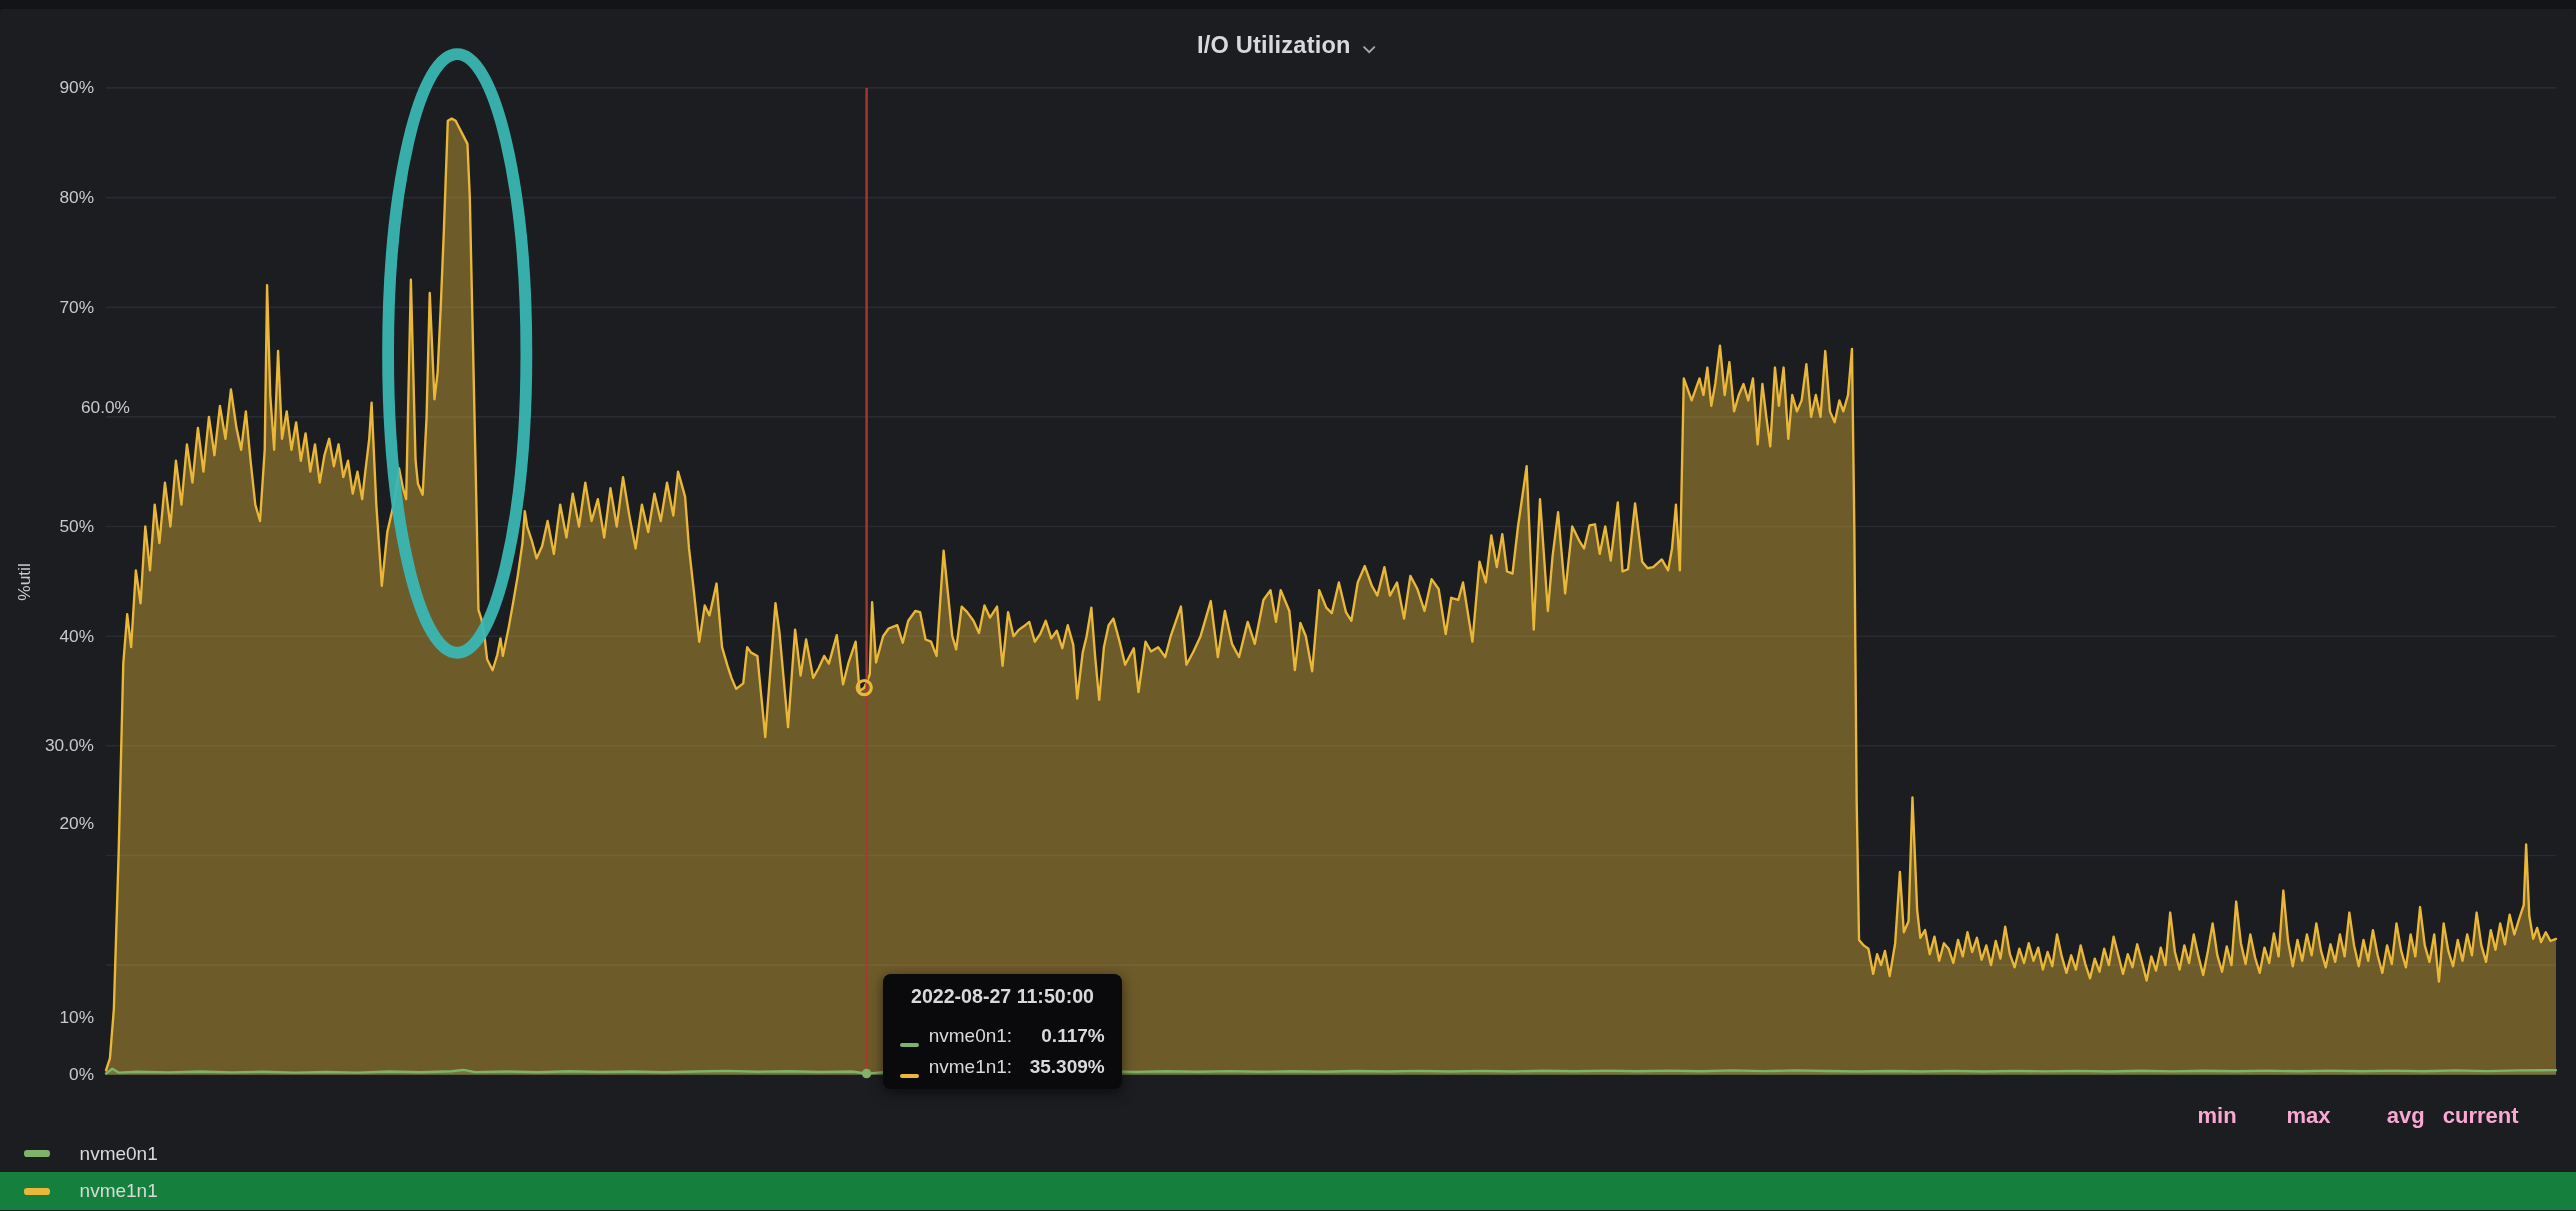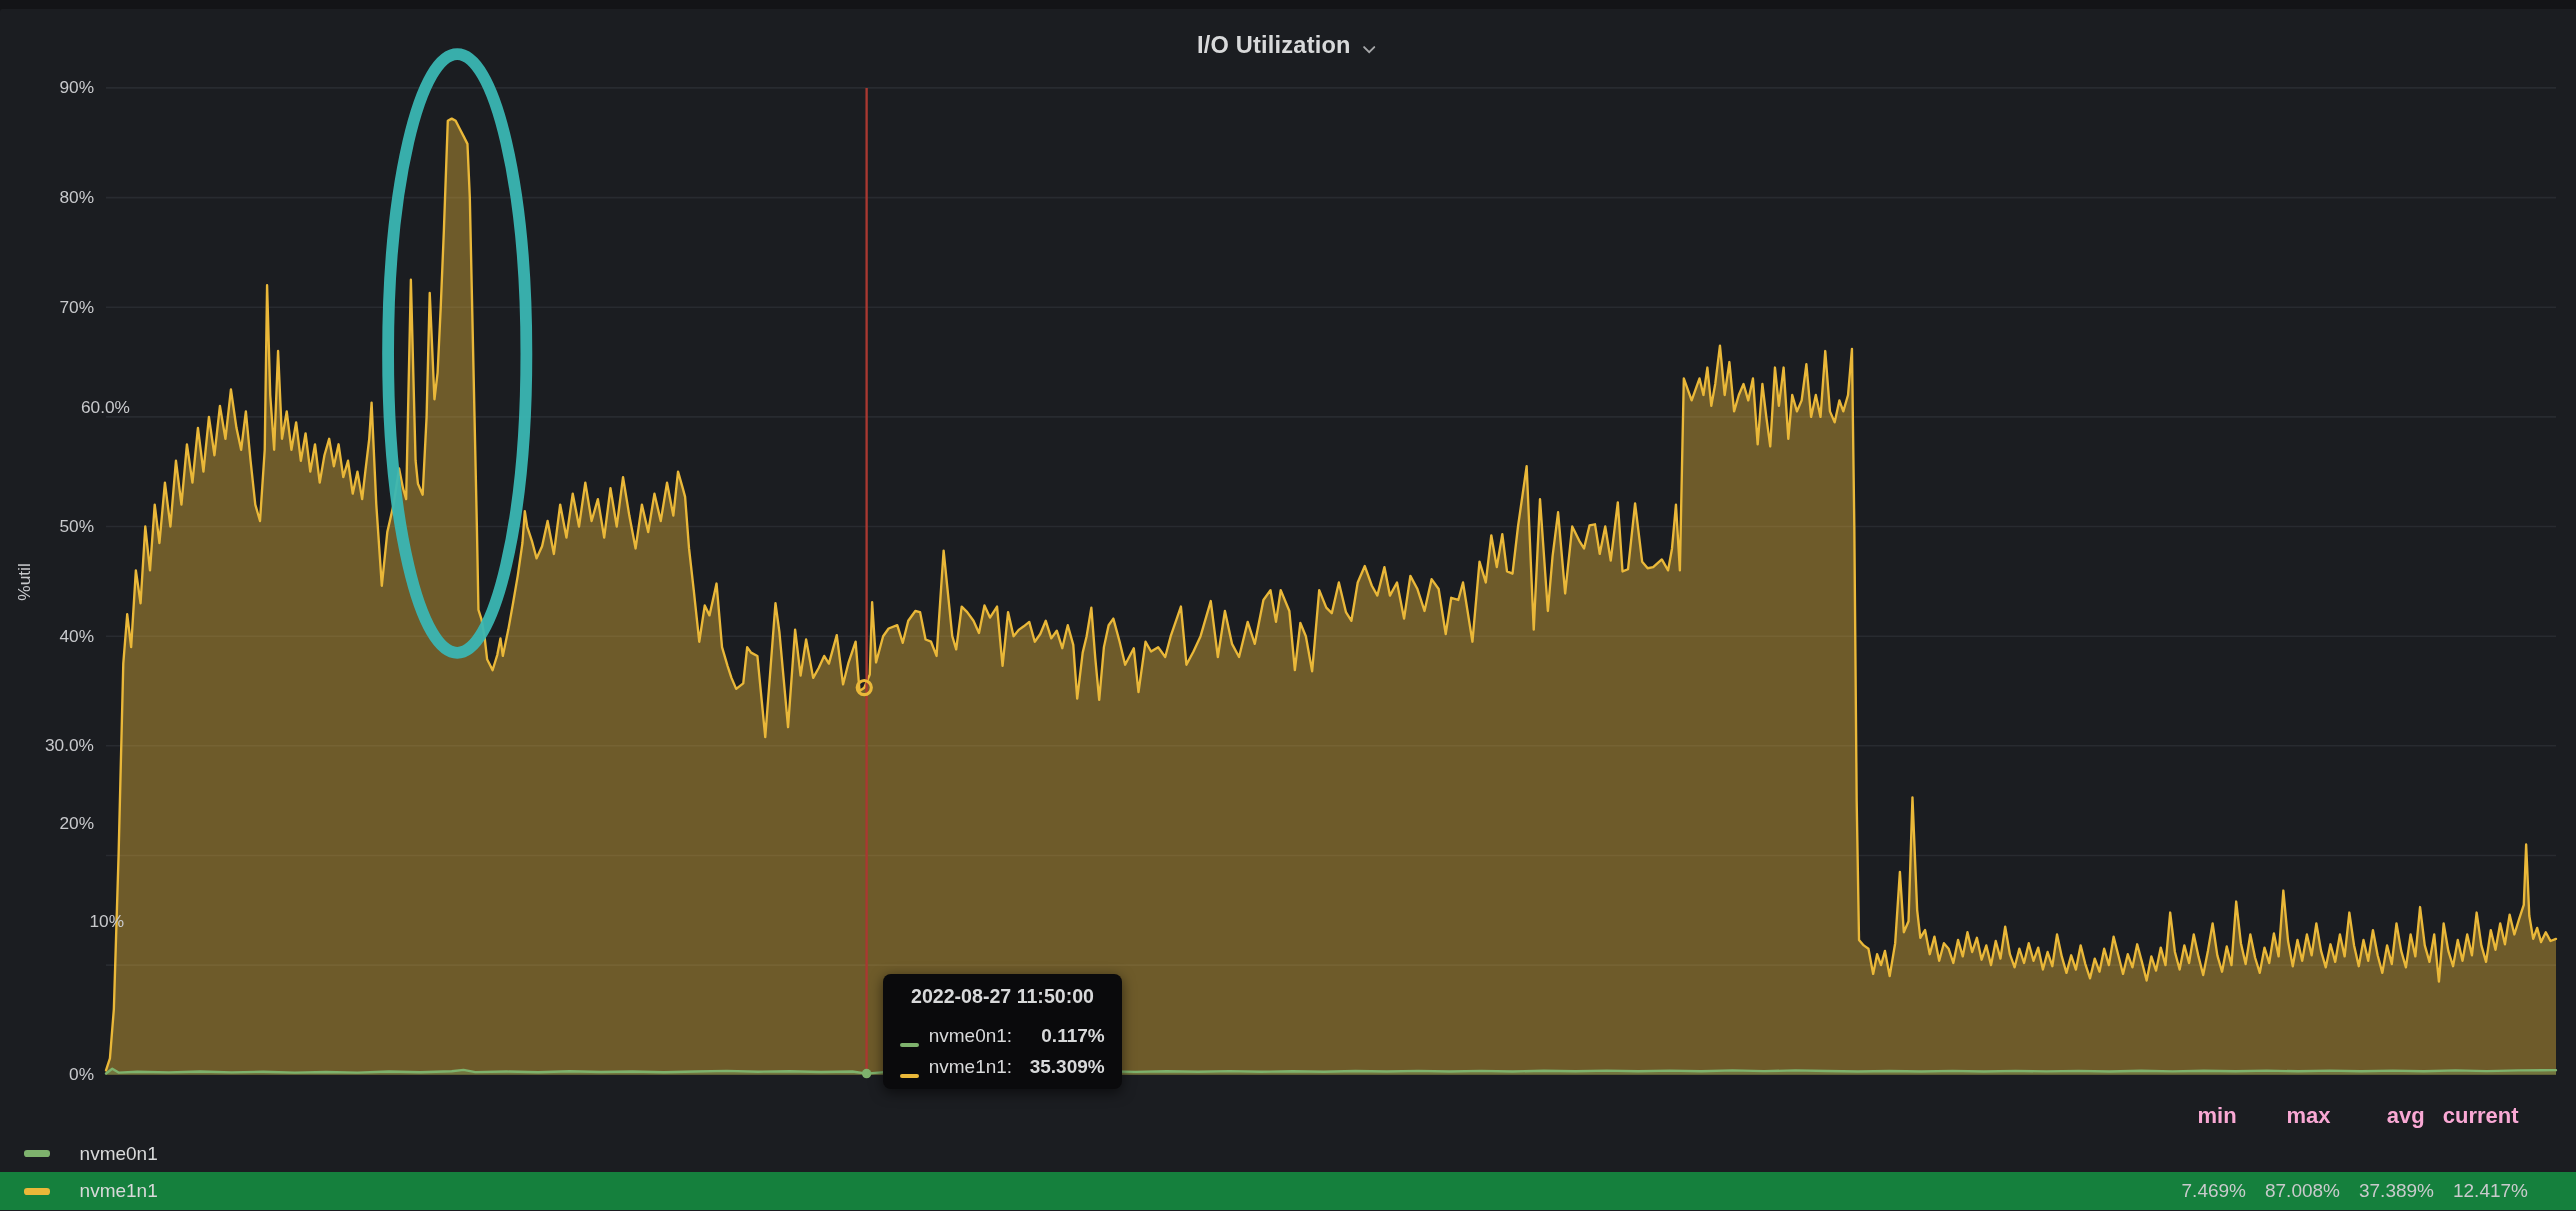--- a/index.html
+++ b/index.html
@@ -48,21 +48,21 @@
 <div class="unit-label">%util</div>
 <div id="yticks">
     <div class="ytick" style="top: 76px;">90%</div>
     <div class="ytick" style="top: 186px;">80%</div>
     <div class="ytick" style="top: 296px;">70%</div>
     <div class="ytick" style="top: 396px; padding-left: 36px;">60.0%</div>
     <div class="ytick" style="top: 515px;">50%</div>
     <div class="ytick" style="top: 625px;">40%</div>
     <div class="ytick" style="top: 734px;">30.0%</div>
     <div class="ytick" style="top: 812px;">20%</div>
-    <div class="ytick" style="top: 910px; padding-left: 30px;">10%</div>
+    <div class="ytick" style="top: 1006px;">10%</div>
     <div class="ytick" style="top: 1063px;">0%</div>
   </div>
 
 <div class="chart">
   <svg id="plot" width="2450" height="1003" viewBox="0 0 3118 1276">
       <line x1="0" x2="3118" y1="20.0" y2="20.0" stroke="#282b30" stroke-width="2"></line>
       <line x1="0" x2="3118" y1="159.6" y2="159.6" stroke="#282b30" stroke-width="2"></line>
       <line x1="0" x2="3118" y1="299.1" y2="299.1" stroke="#282b30" stroke-width="2"></line>
       <line x1="0" x2="3118" y1="438.7" y2="438.7" stroke="#282b30" stroke-width="2"></line>
       <line x1="0" x2="3118" y1="578.2" y2="578.2" stroke="#282b30" stroke-width="2"></line>
@@ -107,20 +107,14 @@
     <span class="lr-swatch" style="background: rgb(126, 178, 109);"></span>
     <span>nvme0n1</span>
   </div>
 </div>
 
 <div class="legend-row hl" style="top:1172px;height:38px;">
   <div class="lr-label">
     <span class="lr-swatch" style="background: rgb(234, 184, 57);"></span>
     <span>nvme1n1</span>
   </div>
-  <div class="lr-stats">
-    <span>7.469%</span>
-    <span>87.008%</span>
-    <span>37.389%</span>
-    <span>12.417%</span>
-  </div>
 </div>
 
 
 </body></html>

